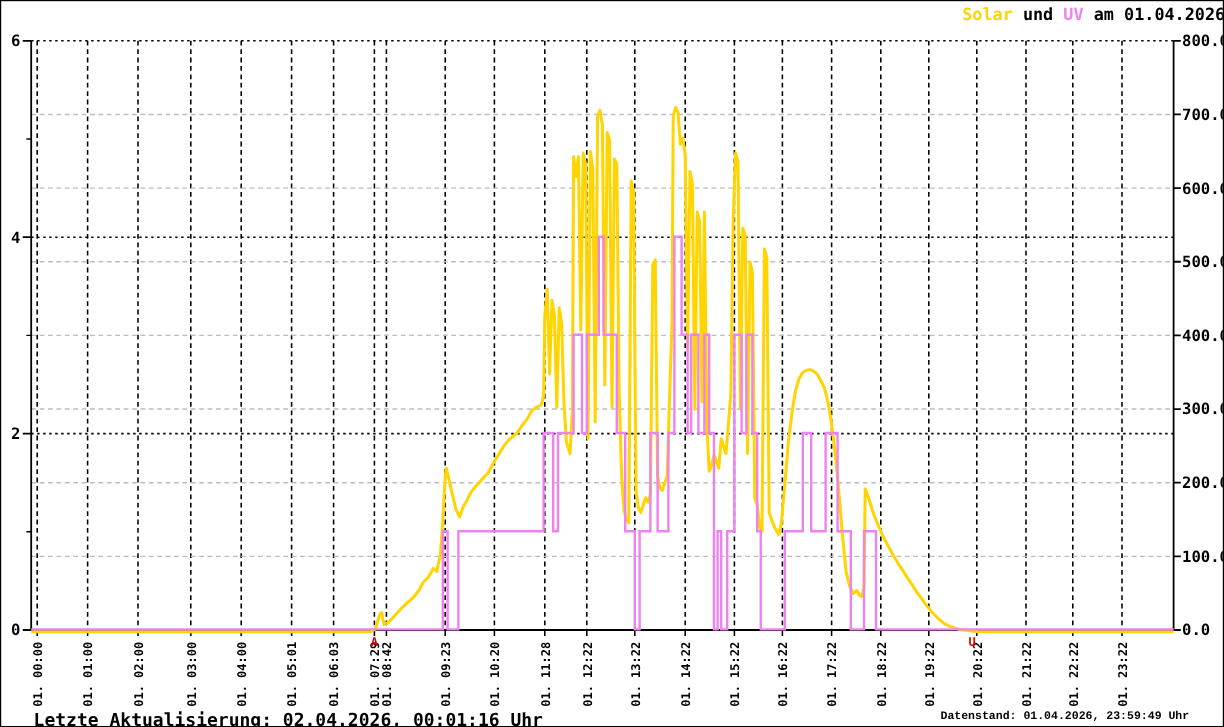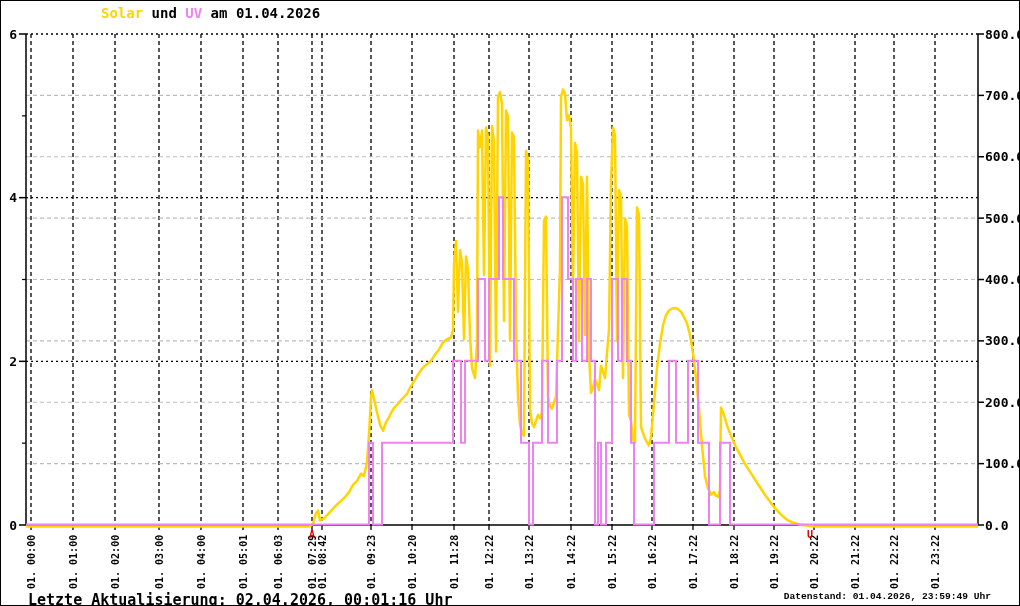--- a/index.html
+++ b/index.html
@@ -4,21 +4,21 @@
 <style>
   html,body{margin:0;padding:0;background:#888;}
   .frame{
     position:relative;width:1020px;height:606px;
     background:#ffffff;border:1px solid #000;box-sizing:border-box;
     font-family:"DejaVu Sans Mono","Liberation Mono",monospace;
     overflow:hidden;
   }
   .chart-title{
     position:absolute;top:4px;left:100px;width:920px;
-    text-align:left;font-size:14px;font-weight:bold;
+    text-align:right;font-size:14px;font-weight:bold;
     letter-spacing:0px;white-space:pre;
   }
   .footer-left{
     position:absolute;left:27px;top:590px;
     font-size:15px;font-weight:bold;color:#000;white-space:pre;
   }
   .footer-right{
     position:absolute;right:28px;top:590px;
     font-size:9.6px;font-weight:bold;color:#000;white-space:pre;font-family:Liberation Mono, monospace;
   }

